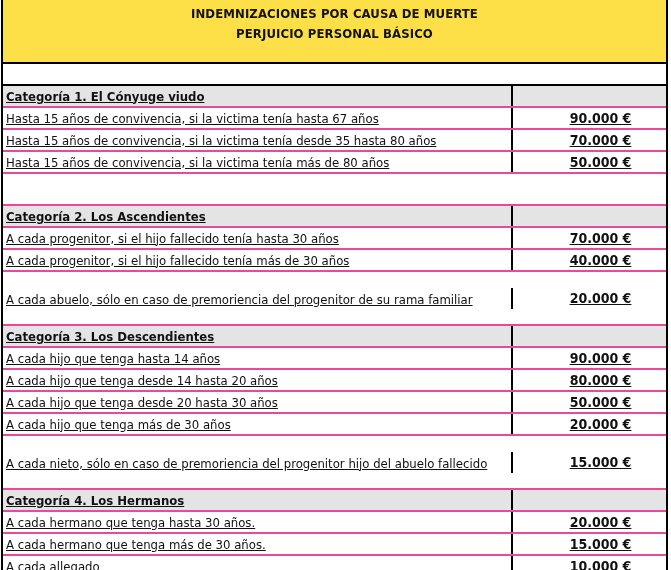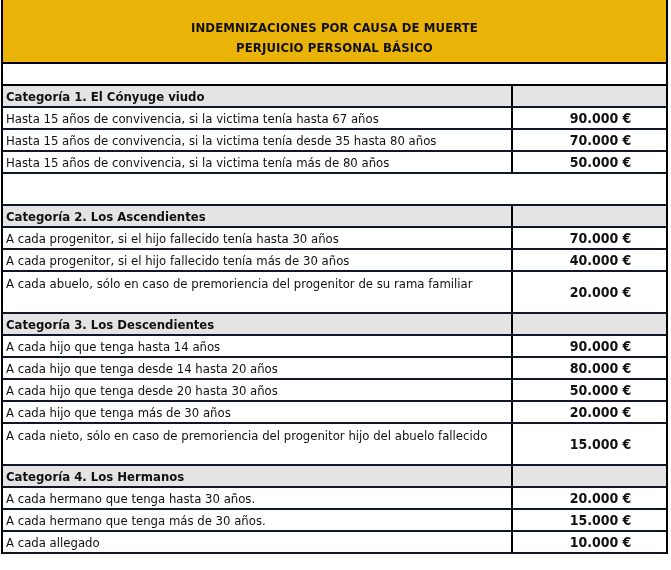--- a/index.html
+++ b/index.html
@@ -1,31 +1,31 @@
 <!DOCTYPE html>
 <html><head>
 <meta charset="utf-8">
 <style>
   html, body { margin:0; padding:0; background:#ffffff; }
   body { width:671px; height:570px; overflow:hidden; position:relative;
          font-family: "DejaVu Sans Condensed", "DejaVu Sans", "Liberation Sans", sans-serif; color:#111; }
   .tbl { position:absolute; left:1px; top:0; width:667px; border-left:2px solid #000; border-right:2px solid #000; box-sizing:border-box; }
-  .hdr { background:#eab308; height:64px; border-bottom:2px solid #000; box-sizing:border-box; text-align:center;
-         font-weight:bold; font-size:13px; line-height:20px; padding-top:18px; }
+  .hdr { background:#fde047; height:64px; border-bottom:2px solid #000; box-sizing:border-box; text-align:center;
+         font-weight:bold; font-size:13px; line-height:20px; padding-top:4px; }
   .hdr div { letter-spacing:0.1px; }
   .blank { height:22px; border-bottom:2px solid #000; box-sizing:border-box; background:#fff; }
-  .row { display:flex; border-bottom:2px solid #0f172a; box-sizing:border-box; }
+  .row { display:flex; border-bottom:2px solid #ec4899; box-sizing:border-box;text-decoration:underline; }
   .row .c1 { width:510px; border-right:2px solid #000; box-sizing:border-box; padding:0 3px; font-size:13px;
              display:flex; align-items:center; line-height:15px; }
   .row .c2 { flex:1; display:flex; align-items:center; justify-content:center; font-weight:bold; font-size:14px; }
   .row.cat { background:#e4e4e4; }
   .row.cat .c1 { font-weight:bold; }
   .row.h1 { height:22px; }
   .row.h2 { height:32px; }
-  .row.h3 { height:42px; }
+  .row.h3 { height:54px;align-items:center; }
   .row.tall .c1 { align-items:flex-start; padding-top:2px; line-height:19px; }
   .row.just .c1 { text-align:justify; }
   .c1 span { display:block; width:100%; }
   .c2 span { padding-left:22px; }
 </style>
 </head>
 <body>
 
 <div class="tbl">
   <div class="hdr">

